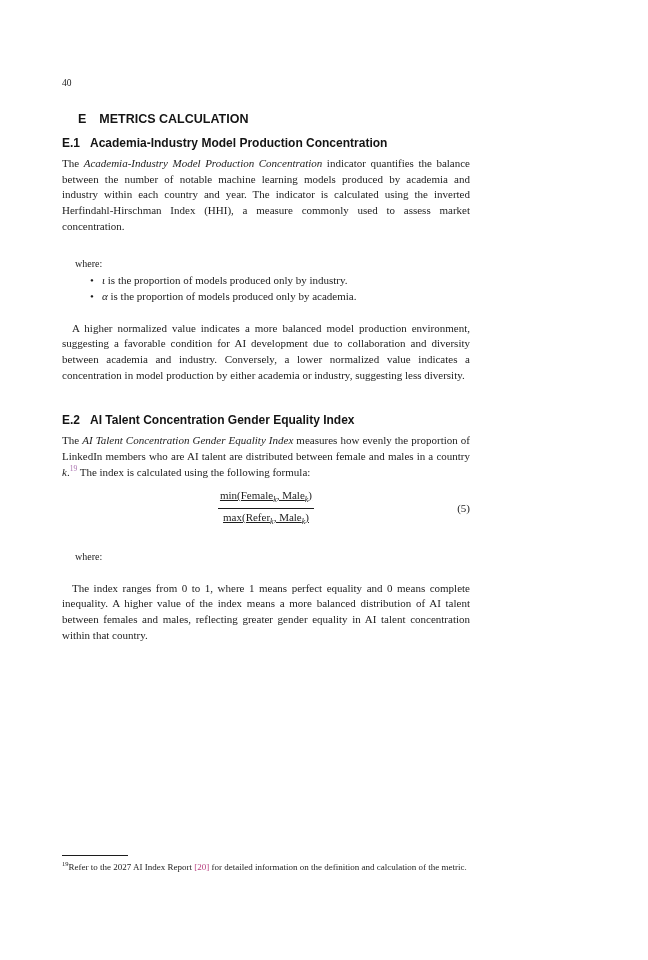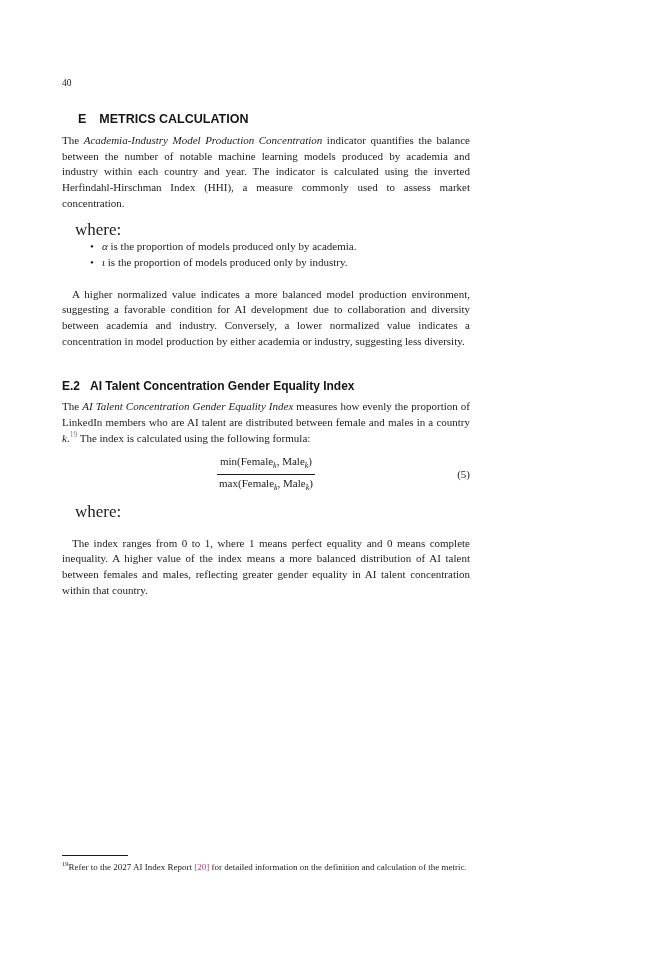--- a/index.html
+++ b/index.html
@@ -58,25 +58,25 @@
   .eq-num {
     position: absolute;
     right: 0;
     top: 50%;
     transform: translateY(-50%);
     font-size: 11px;
   }
   sup.exp { font-size: 7.5px; }
   sub.var { font-style: italic; font-size: 8px; }
 
-  .frac { display: inline-block; vertical-align: middle; text-align: center; }
+  .frac { display: inline-block; vertical-align: middle; text-align: center; text-decoration: underline; }
   .frac-num { display: block; line-height: 13px; padding: 0 2px 2px 2px; }
   .frac-den { display: block; line-height: 13px; border-top: 0.8px solid #1c1c1c; padding: 2px 2px 0 2px; }
 
-  .where { font-size: 17px; line-height: 15.7px; margin: 10px 0 0 0; padding-left: 13px; }
+  .where { font-size: 10px; line-height: 15.7px; margin: 21px 0 0 0; padding-left: 13px; }
 
   ul.bullets {
     list-style: none;
     margin: 2px 0 0 0;
     padding: 0 0 0 40px;
     font-size: 11px;
     line-height: 15.7px;
   }
   ul.bullets li { position: relative; }
   ul.bullets li::before { content: "\2022"; position: absolute; left: -12px; }
@@ -91,41 +91,42 @@
 </style>
 </head>
 <body>
 
 <div class="page">
 
   <div class="page-number">40</div>
 
   <h1 class="sec"><span class="sec-id">E</span><span>METRICS CALCULATION</span></h1>
 
+  <h2 class="subsec"><span class="sec-id">E.1</span><span>Academia-Industry Model Production Concentration</span></h2>
 
   <p class="body"><span>The </span><span class="it">Academia-Industry Model Production Concentration</span><span> indicator quantifies the balance between the number of notable machine learning models produced by academia and industry within each country and year. The indicator is calculated using the inverted Herfindahl-Hirschman Index (HHI), a measure commonly used to assess market concentration.</span></p>
 
 
   <div class="where">where:</div>
 
   <ul class="bullets">
+    <li><span class="it">ι</span><span> is the proportion of models produced only by industry.</span></li>
     <li><span class="it">α</span><span> is the proportion of models produced only by academia.</span></li>
-    <li><span class="it">ι</span><span> is the proportion of models produced only by industry.</span></li>
   </ul>
 
   <p class="body indent">A higher normalized value indicates a more balanced model production environment, suggesting a favorable condition for AI development due to collaboration and diversity between academia and industry. Conversely, a lower normalized value indicates a concentration in model production by either academia or industry, suggesting less diversity.</p>
 
   <h2 class="subsec gap-lg"><span class="sec-id">E.2</span><span>AI Talent Concentration Gender Equality Index</span></h2>
 
   <p class="body"><span>The </span><span class="it">AI Talent Concentration Gender Equality Index</span><span> measures how evenly the proportion of LinkedIn members who are AI talent are distributed between female and males in a country </span><span class="it">k</span><span>.</span><sup class="fnref" style="color: rgb(168, 111, 174);">19</sup><span> The index is calculated using the following formula:</span></p>
 
   <div class="eq eq-frac">
     <span class="frac">
       <span class="frac-num"><span>min(Female</span><sub class="var">k</sub><span>, Male</span><sub class="var">k</sub><span>)</span></span>
-      <span class="frac-den"><span>max(Female</span><sub class="var">k</sub><span>, Male</span><sub class="var">k</sub><span>)</span></span>
+      <span class="frac-den"><span>max(Refer</span><sub class="var">k</sub><span>, Male</span><sub class="var">k</sub><span>)</span></span>
     </span>
     <span class="eq-num">(5)</span>
   </div>
 
   <div class="where">where:</div>
 
 
   <p class="body indent">The index ranges from 0 to 1, where 1 means perfect equality and 0 means complete inequality. A higher value of the index means a more balanced distribution of AI talent between females and males, reflecting greater gender equality in AI talent concentration within that country.</p>
 
   <div class="footnote">

